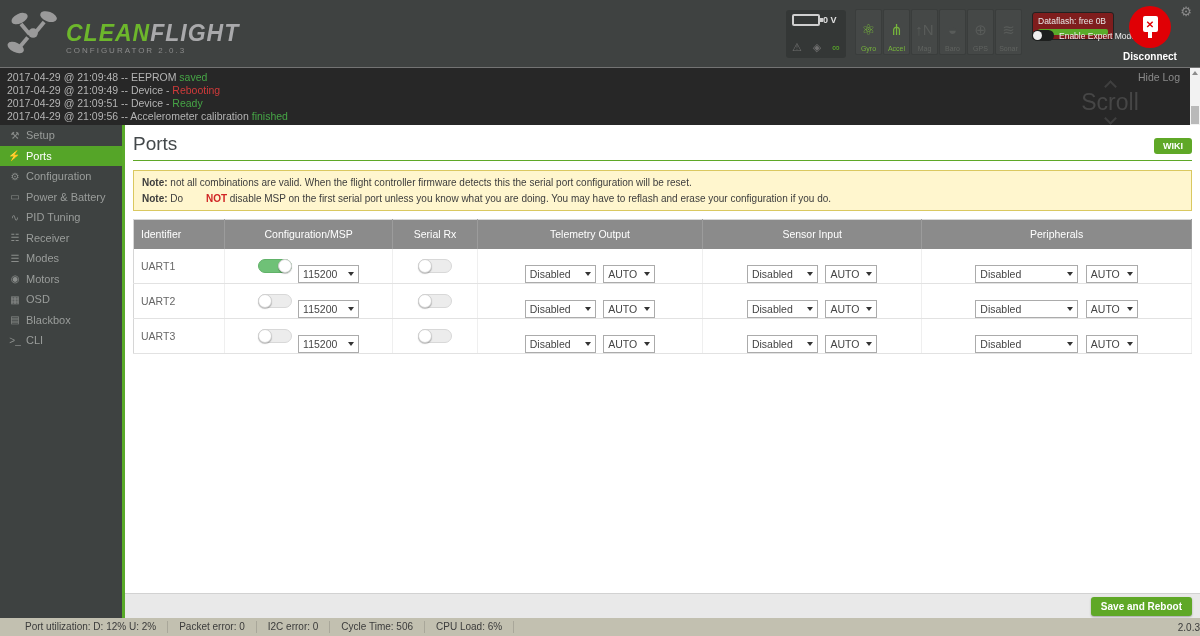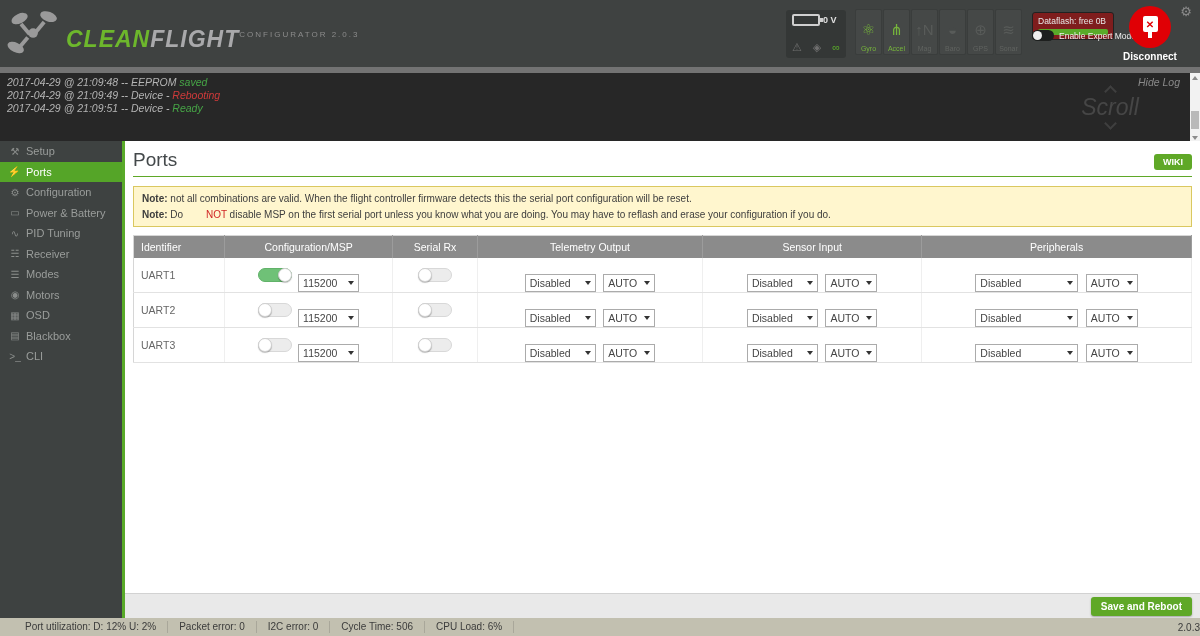--- a/index.html
+++ b/index.html
@@ -3,21 +3,21 @@
 <meta charset="utf-8">
 <style>
   * { margin:0; padding:0; box-sizing:border-box; }
   html,body { width:1200px; height:636px; overflow:hidden; font-family:"Liberation Sans", sans-serif; background:#fff; }
   .app { width:1200px; height:636px; display:flex; flex-direction:column; }
 
   
   .header { height:67px; background:#3f4241; position:relative; display:flex; align-items:center; flex-shrink:0; }
   .logo { display:flex; align-items:center; margin-left:6px; }
   .logo-mark { width:58px; height:54px; margin-right:2px; }
-  .logo-text-block { display:flex; flex-direction:row; margin-top:10px; }
+  .logo-text-block { display:flex; flex-direction:column; margin-top:10px; }
   .logo-title { font-size:23px; font-weight:bold; font-style:italic; letter-spacing:1px; line-height:22px; }
   .logo-title .green { color:#6db72c; }
   .logo-title .grey { color:#a9a9ab; }
   .logo-subtitle { font-size:8px; color:#8b8b8b; letter-spacing:2px; margin-top:2px; }
 
   .battery-box { position:absolute; left:786px; top:10px; width:60px; height:48px; background:#343736; border-radius:3px; padding:4px 6px; display:flex; flex-direction:column; justify-content:space-between; }
   .battery-row { display:flex; align-items:center; gap:3px; }
   .battery-shell { width:28px; height:12px; border:2px solid #cfcfcf; border-radius:2px; position:relative; }
   .battery-shell:after { content:""; position:absolute; right:-5px; top:2px; width:3px; height:4px; background:#cfcfcf; }
   .battery-volt { font-size:9px; color:#e0e0e0; font-weight:bold; }
@@ -41,21 +41,21 @@
   .expert-label { font-size:8.5px; color:#f0f0f0; white-space:nowrap; }
 
   .disconnect { position:absolute; left:1124px; top:6px; width:52px; display:flex; flex-direction:column; align-items:center; cursor:pointer; }
   .disc-circle { width:42px; height:42px; border-radius:50%; background:#e00005; display:flex; flex-direction:column; align-items:center; justify-content:center; }
   .usb-head { width:15px; height:16px; background:#fff; border-radius:2px; display:flex; align-items:center; justify-content:center; font-size:10px; font-weight:bold; color:#e00005; }
   .usb-stem { width:4px; height:6px; background:#fff; }
   .disc-label { font-size:10px; color:#fff; margin-top:3px; font-weight:bold; }
   .gear-top { position:absolute; right:8px; top:4px; font-size:13px; color:#8a8a8a; }
 
   
-  .log { height:74px; background:#272727; border-top:6px solid #737373; position:relative; flex-shrink:0; overflow:hidden;font-style:italic; }
+  .log { height:58px; background:#272727; border-top:1px solid #737373; position:relative; flex-shrink:0; overflow:hidden; }
   .log-lines { padding:3px 0 0 7px; }
   .log-line { font-size:10.5px; color:#b4b4b4; line-height:13px; white-space:nowrap; }
   .st-green { color:#46a546; }
   .st-red { color:#cf3a3a; }
   .st-plain { color:#b4b4b4; }
   .hide-log { position:absolute; top:3px; right:20px; font-size:10.5px; color:#8a8a8a; cursor:pointer; }
   .scroll-mark { position:absolute; top:14px; right:40px; width:100px; text-align:center; color:#464646; }
   .scroll-word { font-size:23px; font-weight:300; }
   .chev { width:9px; height:9px; border-right:2px solid #3f3f3f; border-bottom:2px solid #3f3f3f; margin:0 auto; }
   .chev.up { transform:rotate(-135deg); margin-bottom:-2px; }
@@ -75,24 +75,24 @@
   .nav-item.active { background:#55a528; }
   .nav-item.active .nav-ic, .nav-item.active .nav-lb { color:#fff; }
 
   .content { flex:1; background:#fff; display:flex; flex-direction:column; min-width:0; }
   .title-row { margin:8px 8px 0; border-bottom:1px solid #5fa827; padding-bottom:5px; display:flex; justify-content:space-between; align-items:flex-end; }
   .page-title { font-size:19px; color:#43484a; font-weight:400; }
   .wiki-btn { background:#5fa827; color:#fff; font-size:9px; font-weight:bold; padding:3px 9px; border-radius:3px; margin-bottom:1px; cursor:pointer; }
 
   .note-box { margin:9px 8px 0; background:#fff6ce; border:1px solid #dac860; padding:4px 8px; font-size:10px; color:#3d3d3d; line-height:1.55; }
   .note-box b { font-weight:bold; }
-  .note-em { color:#d02525; font-weight:normal;padding-left:20px; }
+  .note-em { color:#d02525; font-weight:bold;padding-left:20px; }
 
   .ports-table { margin:8px 8px 0; width:calc(100% - 16px); border-collapse:collapse; table-layout:fixed; border:1px solid #d6d6d6; }
-  .ports-table th { background:#8b8b8b; color:#fff; font-size:10.5px; font-weight:normal; height:22px; border-right:1px solid #9c9c9c; }
+  .ports-table th { background:#8b8b8b; color:#fff; font-size:10.5px; font-weight:normal; height:29px; border-right:1px solid #9c9c9c; }
   .ports-table th:first-child { text-align:left; padding-left:7px; }
   .ports-table td { height:27px; border-bottom:1px solid #e2e2e2; border-right:1px solid #efefef; text-align:center; vertical-align:middle; }
   .ports-table td.ident { text-align:left; padding-left:7px; font-size:10.5px; color:#666; }
   .cfg-cell { display:flex; align-items:center; justify-content:center; gap:6px; }
 
   .toggle { width:34px; height:14px; border-radius:8px; background:#ececec; border:1px solid #d8d8d8; position:relative; display:inline-block; vertical-align:middle; cursor:pointer; }
   .toggle .knob { position:absolute; top:-1px; left:-1px; width:14px; height:14px; border-radius:50%; background:#fff; border:1px solid #cfcfcf; box-shadow:0 1px 1px rgba(0,0,0,.25); }
   .toggle[data-state="on"] { background:#6fc177; border-color:#61b269; }
   .toggle[data-state="on"] .knob { left:auto; right:-1px; }
 
@@ -197,20 +197,21 @@
     </div>
 
     <span class="gear-top">⚙</span>
   </div>
 
   <div class="log">
     <div class="log-lines">
       <div class="log-line"><span>2017-04-29 @ 21:09:48 -- EEPROM </span><span class="st-green">saved</span></div>
       <div class="log-line"><span>2017-04-29 @ 21:09:49 -- Device - </span><span class="st-red">Rebooting</span></div>
       <div class="log-line"><span>2017-04-29 @ 21:09:51 -- Device - </span><span class="st-green">Ready</span></div>
+      <div class="log-line"><span>2017-04-29 @ 21:09:56 -- Accelerometer calibration </span><span class="st-green">finished</span></div>
     </div>
     <span class="hide-log">Hide Log</span>
     <div class="scroll-mark">
       <div class="chev up"></div>
       <div class="scroll-word">Scroll</div>
       <div class="chev down"></div>
     </div>
     <div class="log-scrollbar">
       <div class="sb-arrow up"></div>
       <div class="log-thumb"></div>

